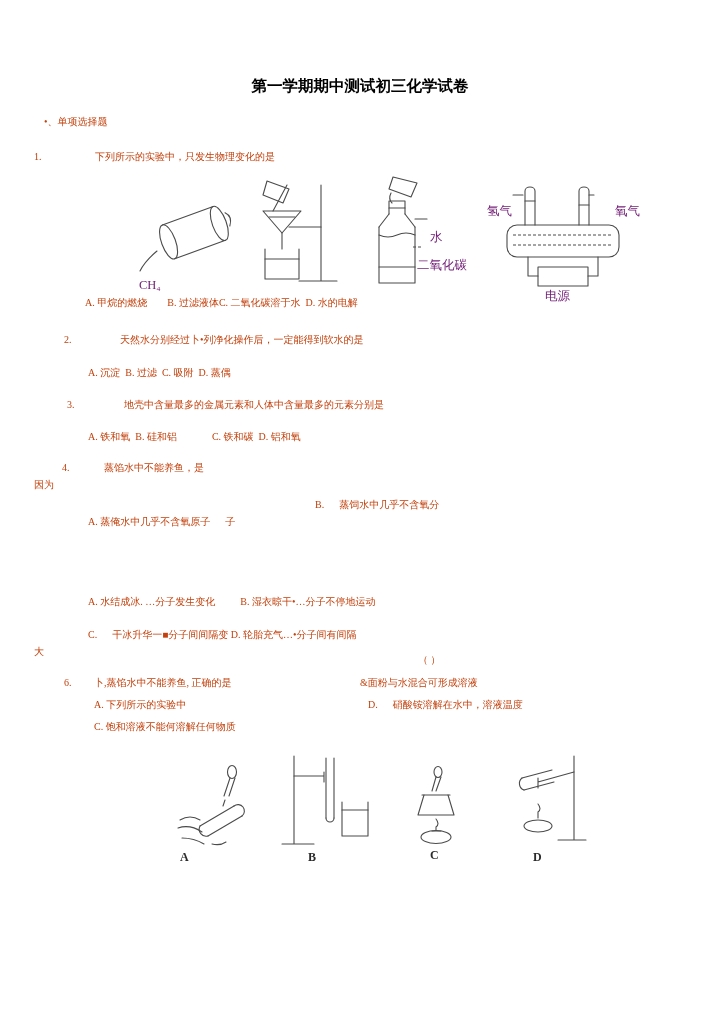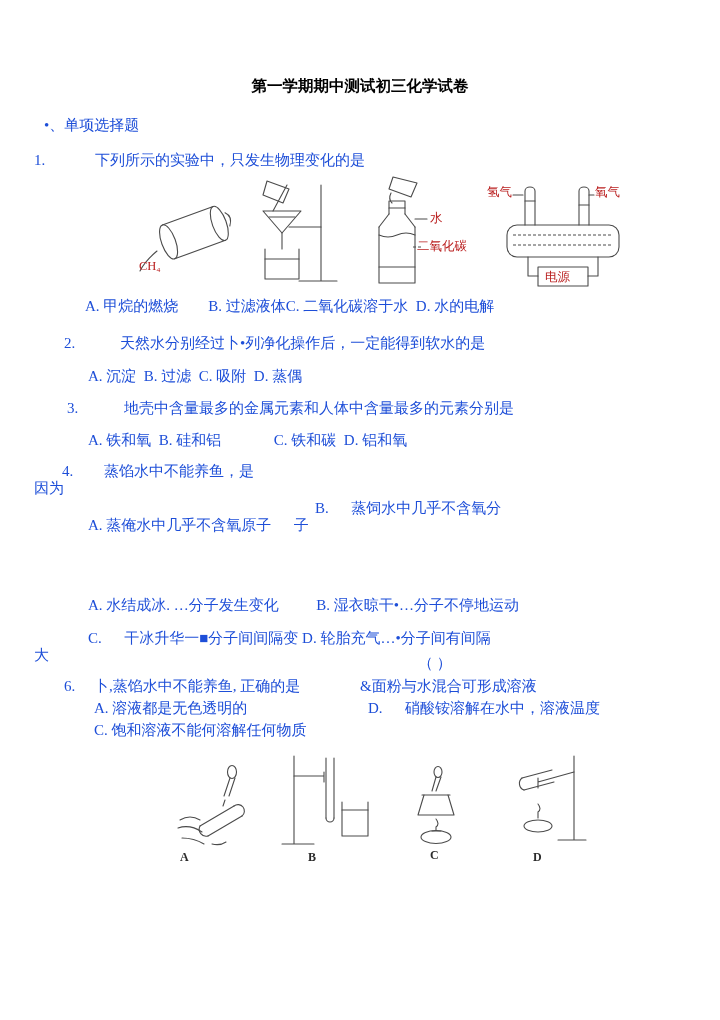--- a/index.html
+++ b/index.html
@@ -2,23 +2,23 @@
 <html><head>
 <meta charset="utf-8">
 <style>
   html,body { margin:0; padding:0; background:#e9e9e9; }
   .page {
     position:relative; width:720px; height:1020px; margin:0 auto;
     background:#ffffff; overflow:hidden;
     font-family:"Liberation Serif","DejaVu Serif",serif;
     color:#3c3c3c;
   }
-  .t { position:absolute; font-size:15px; line-height:1.25; white-space:pre; color:#1d4ed8; }
+  .t { position:absolute; font-size:10px; line-height:1.25; white-space:pre; color:#c2410c; }
   .title { font-size:15.5px; font-weight:bold; color:#000000; left:0; right:0; text-align:center; }
-  .figlabel { font-size:12.5px; color:#b91c1c; }
+  .figlabel { font-size:12.5px; color:#701a75;margin-top:19px; }
   .sketchlabel { font-size:12px; font-weight:bold; color:#2b2b2b; }
   .fig { position:absolute; }
   svg { position:absolute; overflow:visible; }
   svg * { vector-effect:non-scaling-stroke; }
   .ln { fill:none; stroke:#4b4b4b; stroke-width:1.1; stroke-linecap:round; stroke-linejoin:round; }
   .lnd { fill:none; stroke:#4b4b4b; stroke-width:1; stroke-dasharray:3 2; }
 </style>
 </head>
 <body>
 
@@ -74,21 +74,21 @@
       <path class="ln" d="M42 44 V10 a5 4 0 0 1 10 0 V44"></path>
       <path class="ln" d="M96 44 V10 a5 4 0 0 1 10 0 V44"></path>
       <path class="ln" d="M42 20 H52 M96 24 H106"></path>
       <rect class="ln" x="24" y="44" width="112" height="32" rx="10"></rect>
       <path class="lnd" d="M30 54 H130 M30 64 H130"></path>
       <path class="ln" d="M45 76 V95 H55 M115 76 V95 H105"></path>
       <rect class="ln" x="55" y="86" width="50" height="19"></rect>
       <path class="ln" d="M30 14 H40 M106 14 H111"></path>
     </svg>
     <span class="t figlabel" style="left:362px; top:10px;">氢气</span>
-    <span class="t figlabel" style="left:470px; top:10px;text-align:right;">氧气</span>
+    <span class="t figlabel" style="left:490px; top:10px;text-align:right;">氧气</span>
     <span class="t figlabel" style="left:420px; top:95px;">电源</span>
   </div>
 
   <div class="t" style="left:85px; top:297px;text-align:right;">A. 甲烷的燃烧        B. 过滤液体C. 二氧化碳溶于水  D. 水的电解</div>
 
   <div class="t" style="left:64px; top:334px;">2.</div>
   <div class="t" style="left:120px; top:334px;">天然水分别经过卜•列净化操作后，一定能得到软水的是</div>
   <div class="t" style="left:88px; top:367px;">A. 沉淀  B. 过滤  C. 吸附  D. 蒸偶</div>
 
   <div class="t" style="left:67px; top:399px;">3.</div>
@@ -102,21 +102,21 @@
   <div class="t" style="left:88px; top:516px;">A. 蒸俺水中几乎不含氧原子      子</div>
 
   <div class="t" style="left:88px; top:596px;">A. 水结成冰. …分子发生变化          B. 湿衣晾干•…分子不停地运动</div>
   <div class="t" style="left:88px; top:629px;">C.      干冰升华一■分子间间隔变 D. 轮胎充气…•分子间有间隔</div>
   <div class="t" style="left:34px; top:646px;">大</div>
   <div class="t" style="left:418px; top:654px;">（ ）</div>
 
   <div class="t" style="left:64px; top:677px;">6.</div>
   <div class="t" style="left:94px; top:677px;">卜,蒸馅水中不能养鱼, 正确的是</div>
   <div class="t" style="left:360px; top:677px;text-align:center;">&amp;面粉与水混合可形成溶液</div>
-  <div class="t" style="left:94px; top:699px;">A. 溶液都是无色透明的</div>
+  <div class="t" style="left:94px; top:699px;">A. 下列所示的实验中</div>
   <div class="t" style="left:368px; top:699px;">D.      硝酸铵溶解在水中，溶液温度</div>
   <div class="t" style="left:94px; top:721px;">C. 饱和溶液不能何溶解任何物质</div>
 
   <div class="fig" style="left:158px; top:750px; width:445px; height:122px;">
 
     <svg style="left:10px; top:12px;" width="100" height="88" viewBox="0 0 100 88">
       <ellipse class="ln" cx="64" cy="10" rx="4.5" ry="6.5"></ellipse>
       <path class="ln" d="M62 16 L56 34 M67 16 L61 34"></path>
       <path class="ln" d="M57 38 L55 44"></path>
       <path class="ln" d="M66 44 L32 64 M74 54 L40 74"></path>

